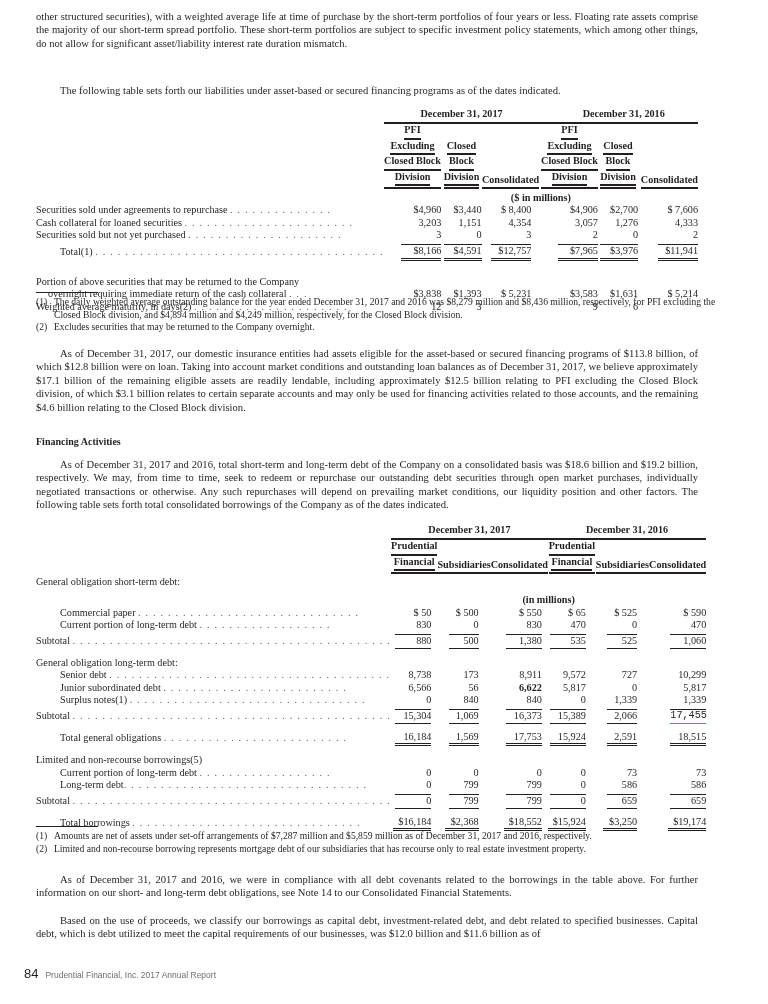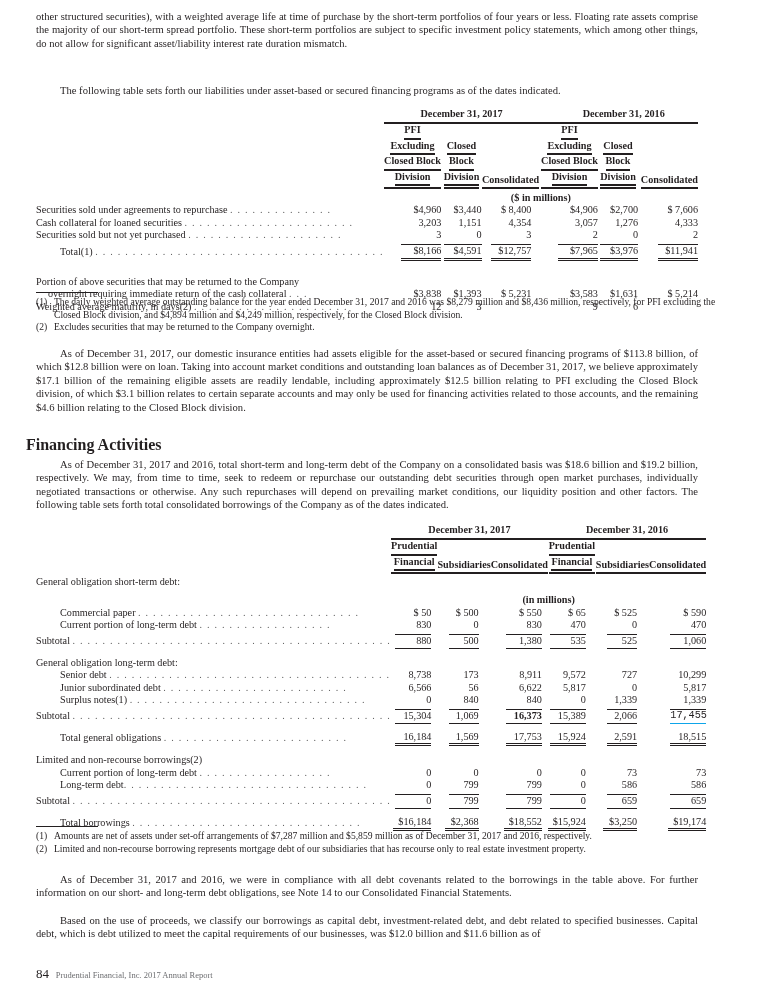--- a/index.html
+++ b/index.html
@@ -1,36 +1,36 @@
 <!DOCTYPE html>
 <html><head>
 <meta charset="utf-8">
 <style>
   html, body { margin: 0; padding: 0; background: #ffffff; }
   body { width: 768px; height: 1004px; position: relative; overflow: hidden;
          font-family: "Liberation Serif", "DejaVu Serif", serif; color: #231f20; font-size: 10.6px; }
   .para { position: absolute; left: 36px; width: 662px; line-height: 13.4px; text-align: justify; }
   .indent { text-indent: 24px; }
-  .heading { position: absolute; left: 26px; font-weight: bold; font-size: 16px; }
+  .heading { position: absolute; left: 36px; font-weight: bold; font-size: 10px; }
   table.fin { position: absolute; left: 36px; border-collapse: collapse; font-size: 10.2px; }
   table.fin td { padding: 0; height: 12.4px; line-height: 12.4px; white-space: nowrap; }
   .lbl { position: relative; overflow: hidden; }
   .lbl .dots { color: #555; letter-spacing: 1.2px; }
   .num { text-align: right; }
   .hdr { font-weight: bold; text-align: center; line-height: 11px; vertical-align: bottom; }
   .grp { font-weight: bold; text-align: center; border-bottom: 2px solid #231f20; padding-bottom: 2px !important; }
   .colh span { display: inline-block; border-bottom: 2px solid #231f20; padding-bottom: 1px; }
   .cell { display: inline-block; text-align: right; }
   .sl { border-top: 1px solid #231f20; }
   .dl { border-bottom: 3px double #231f20; }
   .fn { position: absolute; left: 36px; width: 680px; font-size: 9.6px; line-height: 12.6px; }
   .fn .row { display: flex; }
   .fn .mk { width: 18px; flex: none; }
   .rule { position: absolute; left: 36px; width: 62px; border-top: 1px solid #231f20; }
-  .footer { position: absolute; left: 36px; top: 966px; font-family: Liberation Serif, serif; }
+  .footer { position: absolute; left: 24px; top: 966px; font-family: Liberation Sans, sans-serif; }
   .footer .pg { font-size: 13px; color: #231f20; }
   .footer .tt { font-size: 8.5px; color: #6d6e71; margin-left: 4px; }
 </style>
 </head>
 <body>
 
 <div class="para" style="top:10px;">other structured securities), with a weighted average life at time of purchase by the short-term portfolios of four years or less. Floating rate assets comprise the majority of our short-term spread portfolio. These short-term portfolios are subject to specific investment policy statements, which among other things, do not allow for significant asset/liability interest rate duration mismatch.</div>
 <div class="para indent" style="top:84px;">The following table sets forth our liabilities under asset-based or secured financing programs as of the dates indicated.</div>
 
 <table class="fin" style="top:108px; width:662px;">
@@ -213,54 +213,54 @@
     <td class="num" style="padding-right:12px;">173</td>
     <td class="num" style="padding-right:6px;">8,911</td>
     <td class="num" style="padding-right:10px;">9,572</td>
     <td class="num" style="padding-right:12px;">727</td>
     <td class="num">10,299</td>
   </tr>
   <tr>
     <td class="lbl" style="padding-left:24px;"><span>Junior subordinated debt</span> <span class="dots">. . . . . . . . . . . . . . . . . . . . . . . . .</span></td>
     <td class="num" style="padding-right:6px;">6,566</td>
     <td class="num" style="padding-right:12px;">56</td>
-    <td class="num" style="padding-right:6px;">6,622</td>
+    <td class="num" style="padding-right:6px;font-weight:bold;">6,622</td>
     <td class="num" style="padding-right:10px;">5,817</td>
     <td class="num" style="padding-right:12px;">0</td>
     <td class="num">5,817</td>
   </tr>
   <tr>
     <td class="lbl" style="padding-left:24px;"><span>Surplus notes(1)</span> <span class="dots">. . . . . . . . . . . . . . . . . . . . . . . . . . . . . . . .</span></td>
     <td class="num" style="padding-right:6px;">0</td>
     <td class="num" style="padding-right:12px;">840</td>
     <td class="num" style="padding-right:6px;">840</td>
     <td class="num" style="padding-right:10px;">0</td>
     <td class="num" style="padding-right:12px;">1,339</td>
     <td class="num">1,339</td>
   </tr>
   <tr style="height:20px;">
     <td class="lbl"><span>Subtotal</span> <span class="dots">. . . . . . . . . . . . . . . . . . . . . . . . . . . . . . . . . . . . . . . . . . .</span></td>
     <td class="num" style="padding-right:6px;"><span class="sl cell" style="width:36px; border-bottom:1px solid #231f20;">15,304</span></td>
     <td class="num" style="padding-right:12px;"><span class="sl cell" style="width:30px; border-bottom:1px solid #231f20;">1,069</span></td>
-    <td class="num" style="padding-right:6px;font-weight:bold;"><span class="sl cell" style="width:36px; border-bottom:1px solid #231f20;">16,373</span></td>
+    <td class="num" style="padding-right:6px;"><span class="sl cell" style="width:36px; border-bottom:1px solid #231f20;">16,373</span></td>
     <td class="num" style="padding-right:10px;"><span class="sl cell" style="width:36px; border-bottom:1px solid #231f20;">15,389</span></td>
     <td class="num" style="padding-right:12px;"><span class="sl cell" style="width:30px; border-bottom:1px solid #231f20;">2,066</span></td>
     <td class="num"><span class="sl cell" style="width:36px; border-bottom:1px solid #0ea5e9;font-family:Liberation Mono, monospace;">17,455</span></td>
   </tr>
   <tr style="height:24px;">
     <td class="lbl" style="padding-left:24px;"><span>Total general obligations</span> <span class="dots">. . . . . . . . . . . . . . . . . . . . . . . . .</span></td>
     <td class="num" style="padding-right:6px;"><span class="dl cell" style="width:36px;">16,184</span></td>
     <td class="num" style="padding-right:12px;"><span class="dl cell" style="width:30px;">1,569</span></td>
     <td class="num" style="padding-right:6px;"><span class="dl cell" style="width:36px;">17,753</span></td>
     <td class="num" style="padding-right:10px;"><span class="dl cell" style="width:36px;">15,924</span></td>
     <td class="num" style="padding-right:12px;"><span class="dl cell" style="width:30px;">2,591</span></td>
     <td class="num"><span class="dl cell" style="width:36px;">18,515</span></td>
   </tr>
   <tr style="height:16px;">
-    <td class="lbl" style="vertical-align:bottom;">Limited and non-recourse borrowings(2)</td>
+    <td class="lbl" style="vertical-align:bottom;">Limited and non-recourse borrowings(5)</td>
         <td colspan="6"></td>
   </tr>
   <tr>
     <td class="lbl" style="padding-left:24px;"><span>Current portion of long-term debt</span> <span class="dots">. . . . . . . . . . . . . . . . . .</span></td>
     <td class="num" style="padding-right:6px;">0</td>
     <td class="num" style="padding-right:12px;">0</td>
     <td class="num" style="padding-right:6px;">0</td>
     <td class="num" style="padding-right:10px;">0</td>
     <td class="num" style="padding-right:12px;">73</td>
     <td class="num">73</td>

